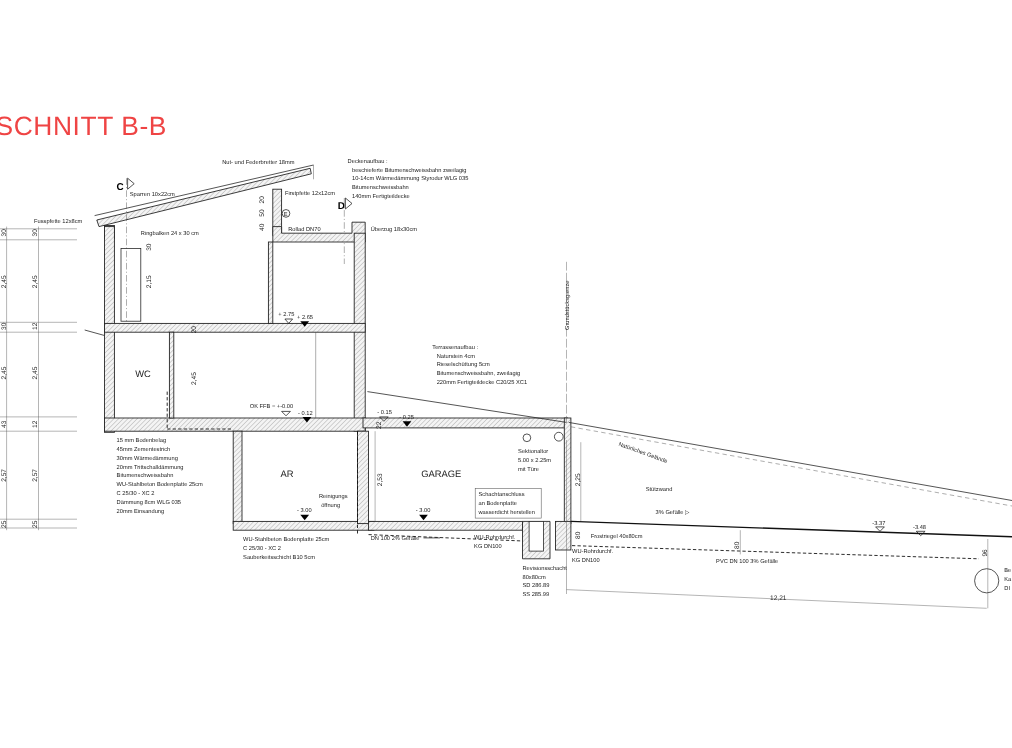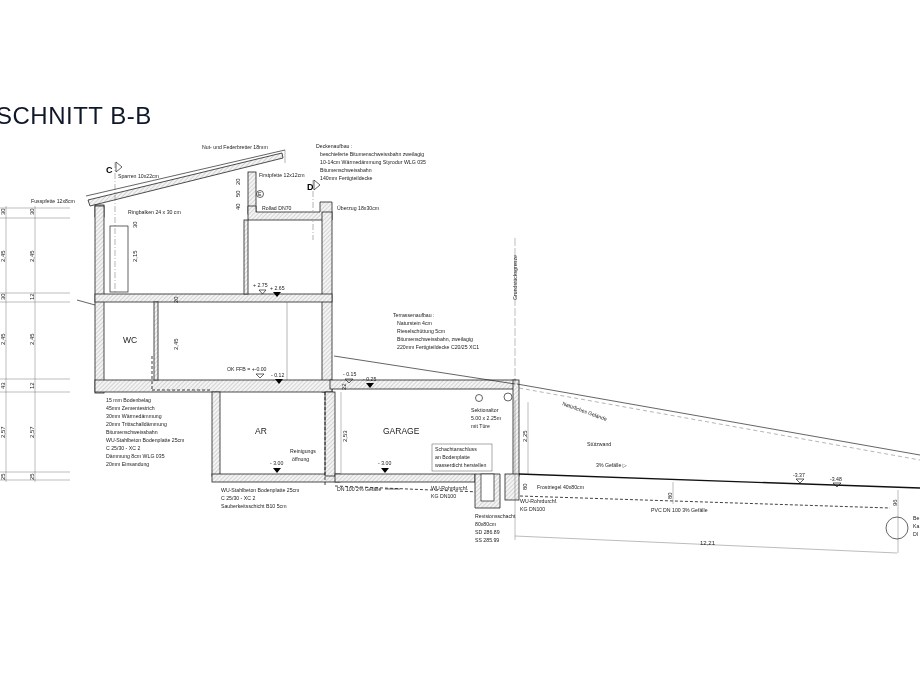--- a/index.html
+++ b/index.html
@@ -1,16 +1,16 @@
 <!DOCTYPE html>
 <html><head>
 <meta charset="utf-8">
 <style>
   html,body{margin:0;padding:0;background:#ffffff;}
-  #canvas{position:relative;width:920px;height:680px;overflow:hidden;background:#fff;font-family:"Liberation Sans",sans-serif;color:#0f172a;}
+  #canvas{position:relative;width:920px;height:680px;overflow:hidden;background:#fff;font-family:"Liberation Sans",sans-serif;color:#ef4444;}
   #title{position:absolute;left:-4px;top:102px;font-size:24px;letter-spacing:0.5px;font-family:"Liberation Sans",sans-serif;}
   svg{position:absolute;left:0;top:0;}
   svg text{font-family:"Liberation Sans",sans-serif;fill:#222;}
   .t5{font-size:5.2px;}
   .t6{font-size:6px;}
   .t8{font-size:8.5px;}
   .t9{font-size:9px;font-weight:bold;fill:#000;}
   .wall{fill:url(#hatch);stroke:#222;stroke-width:0.8;}
   .ln{stroke:#222;stroke-width:0.7;fill:none;}
   .thin{stroke:#444;stroke-width:0.4;fill:none;}

